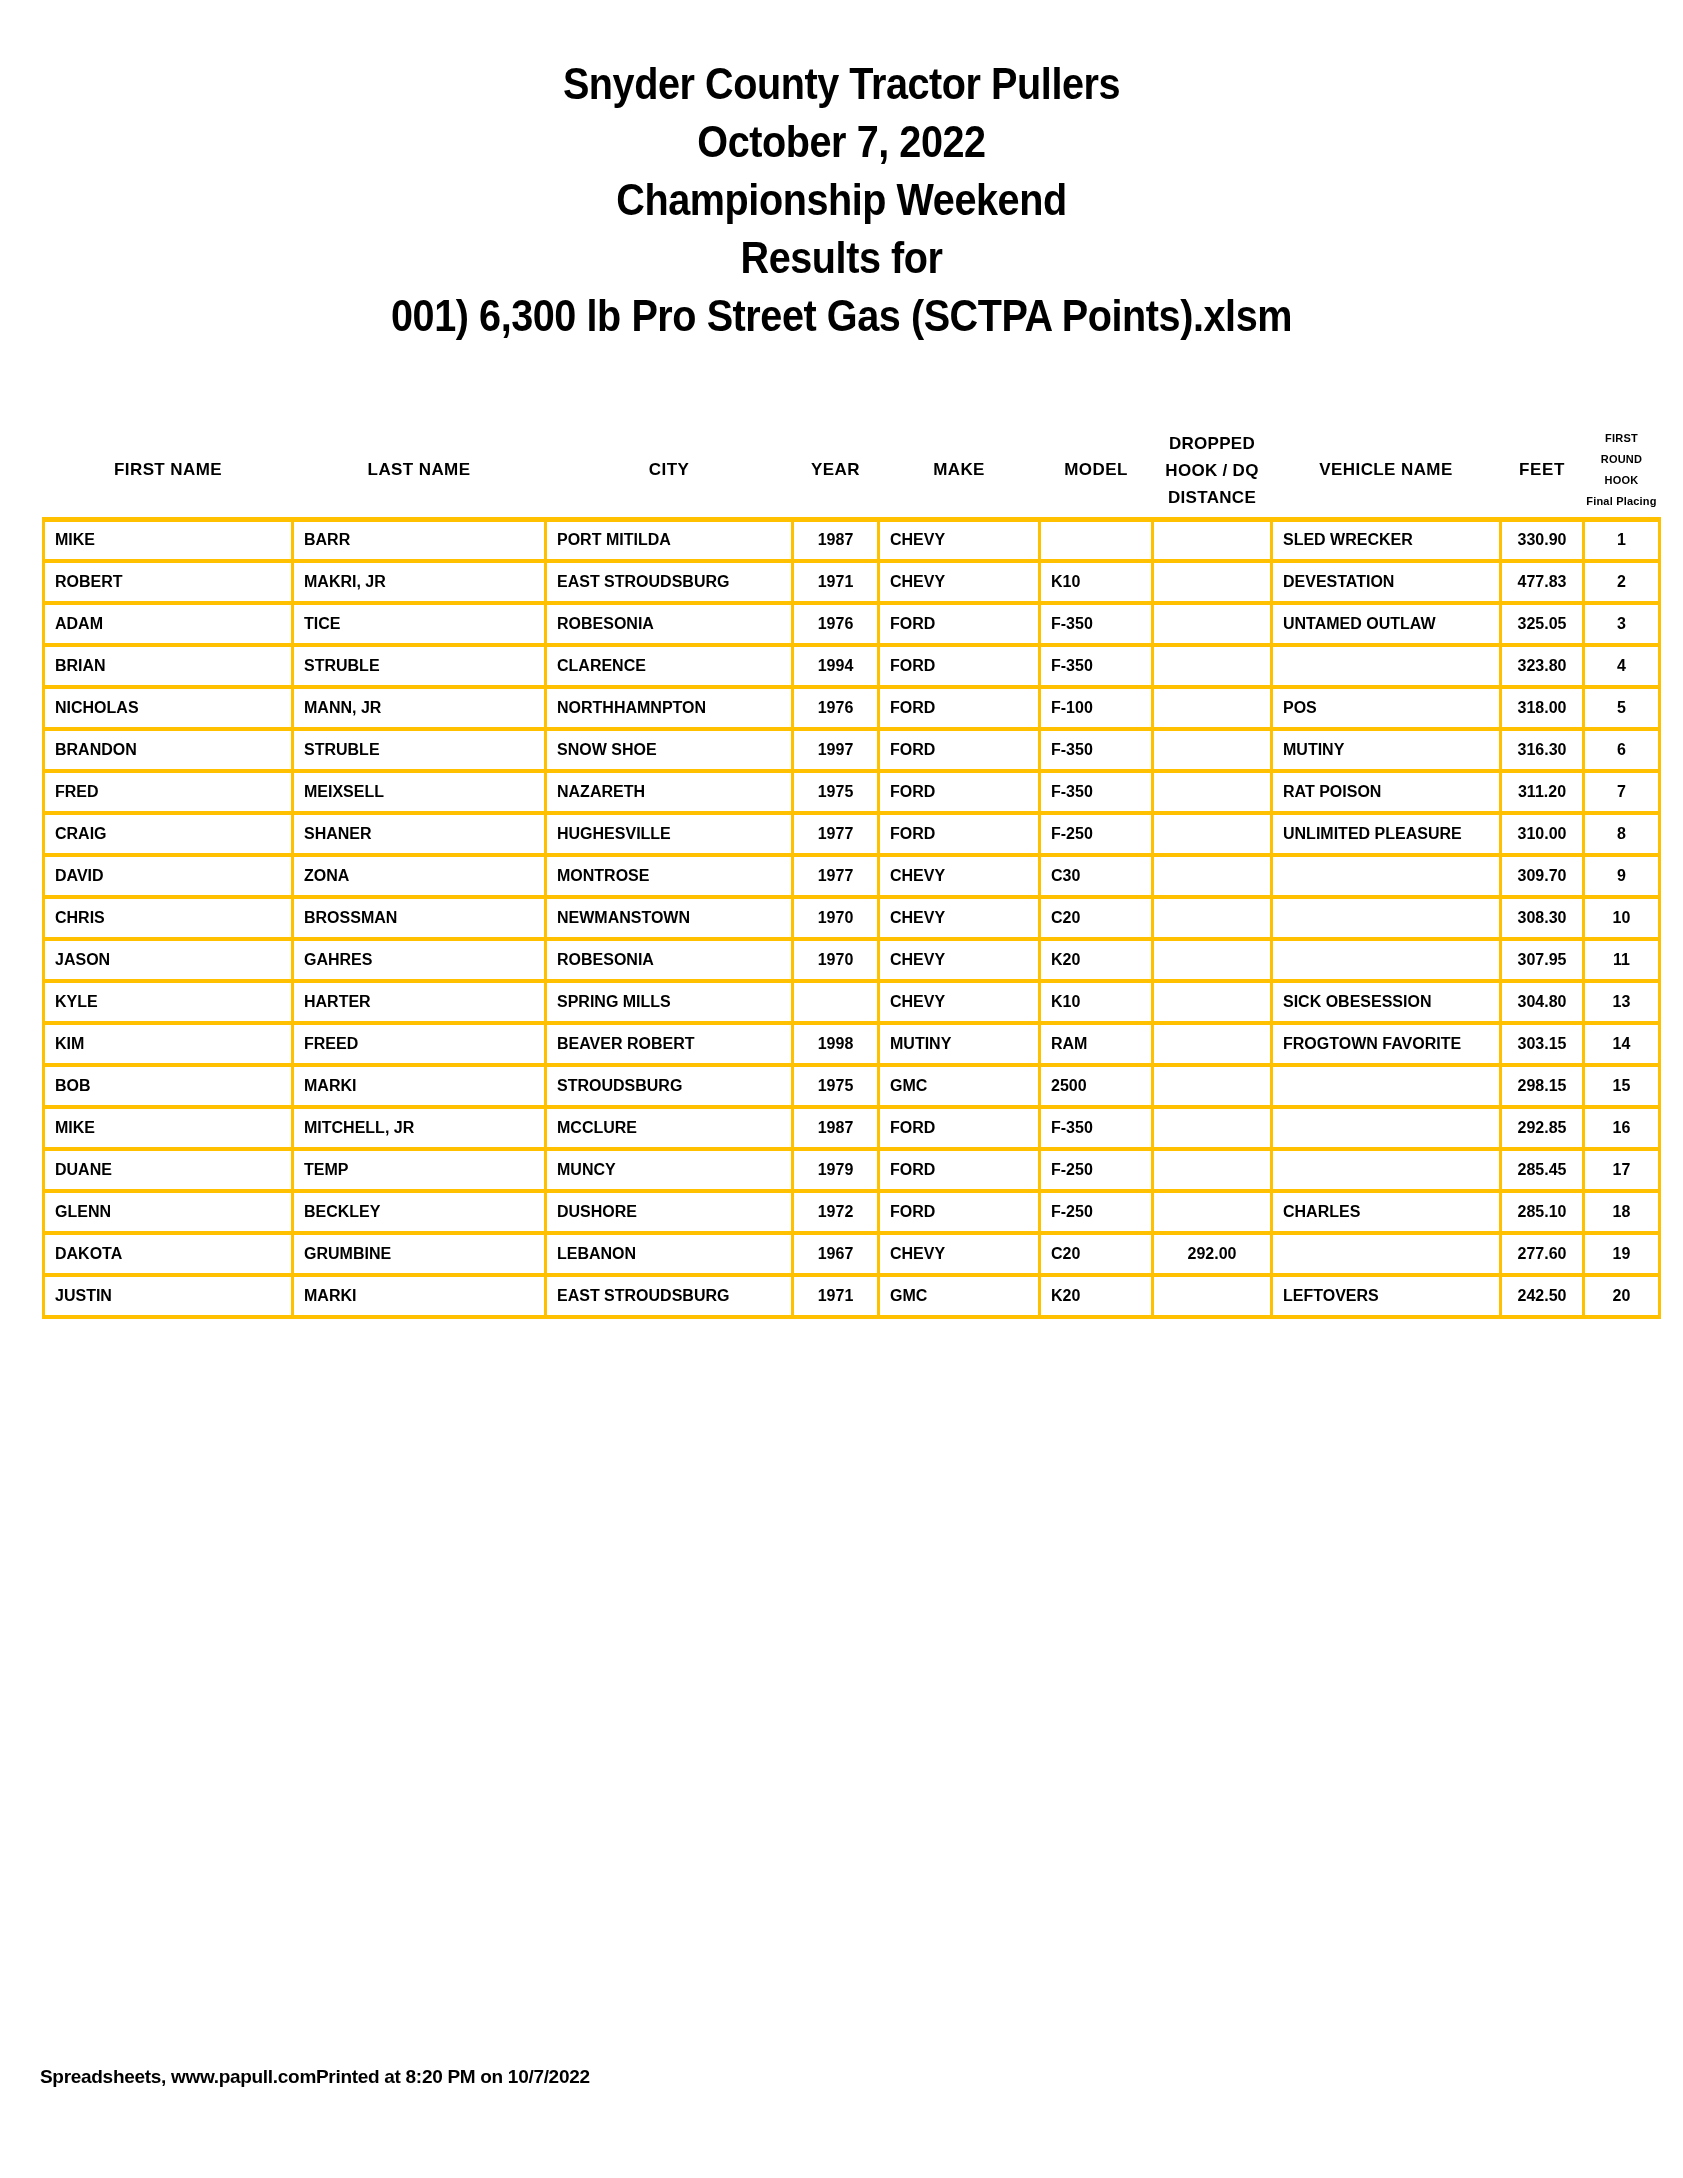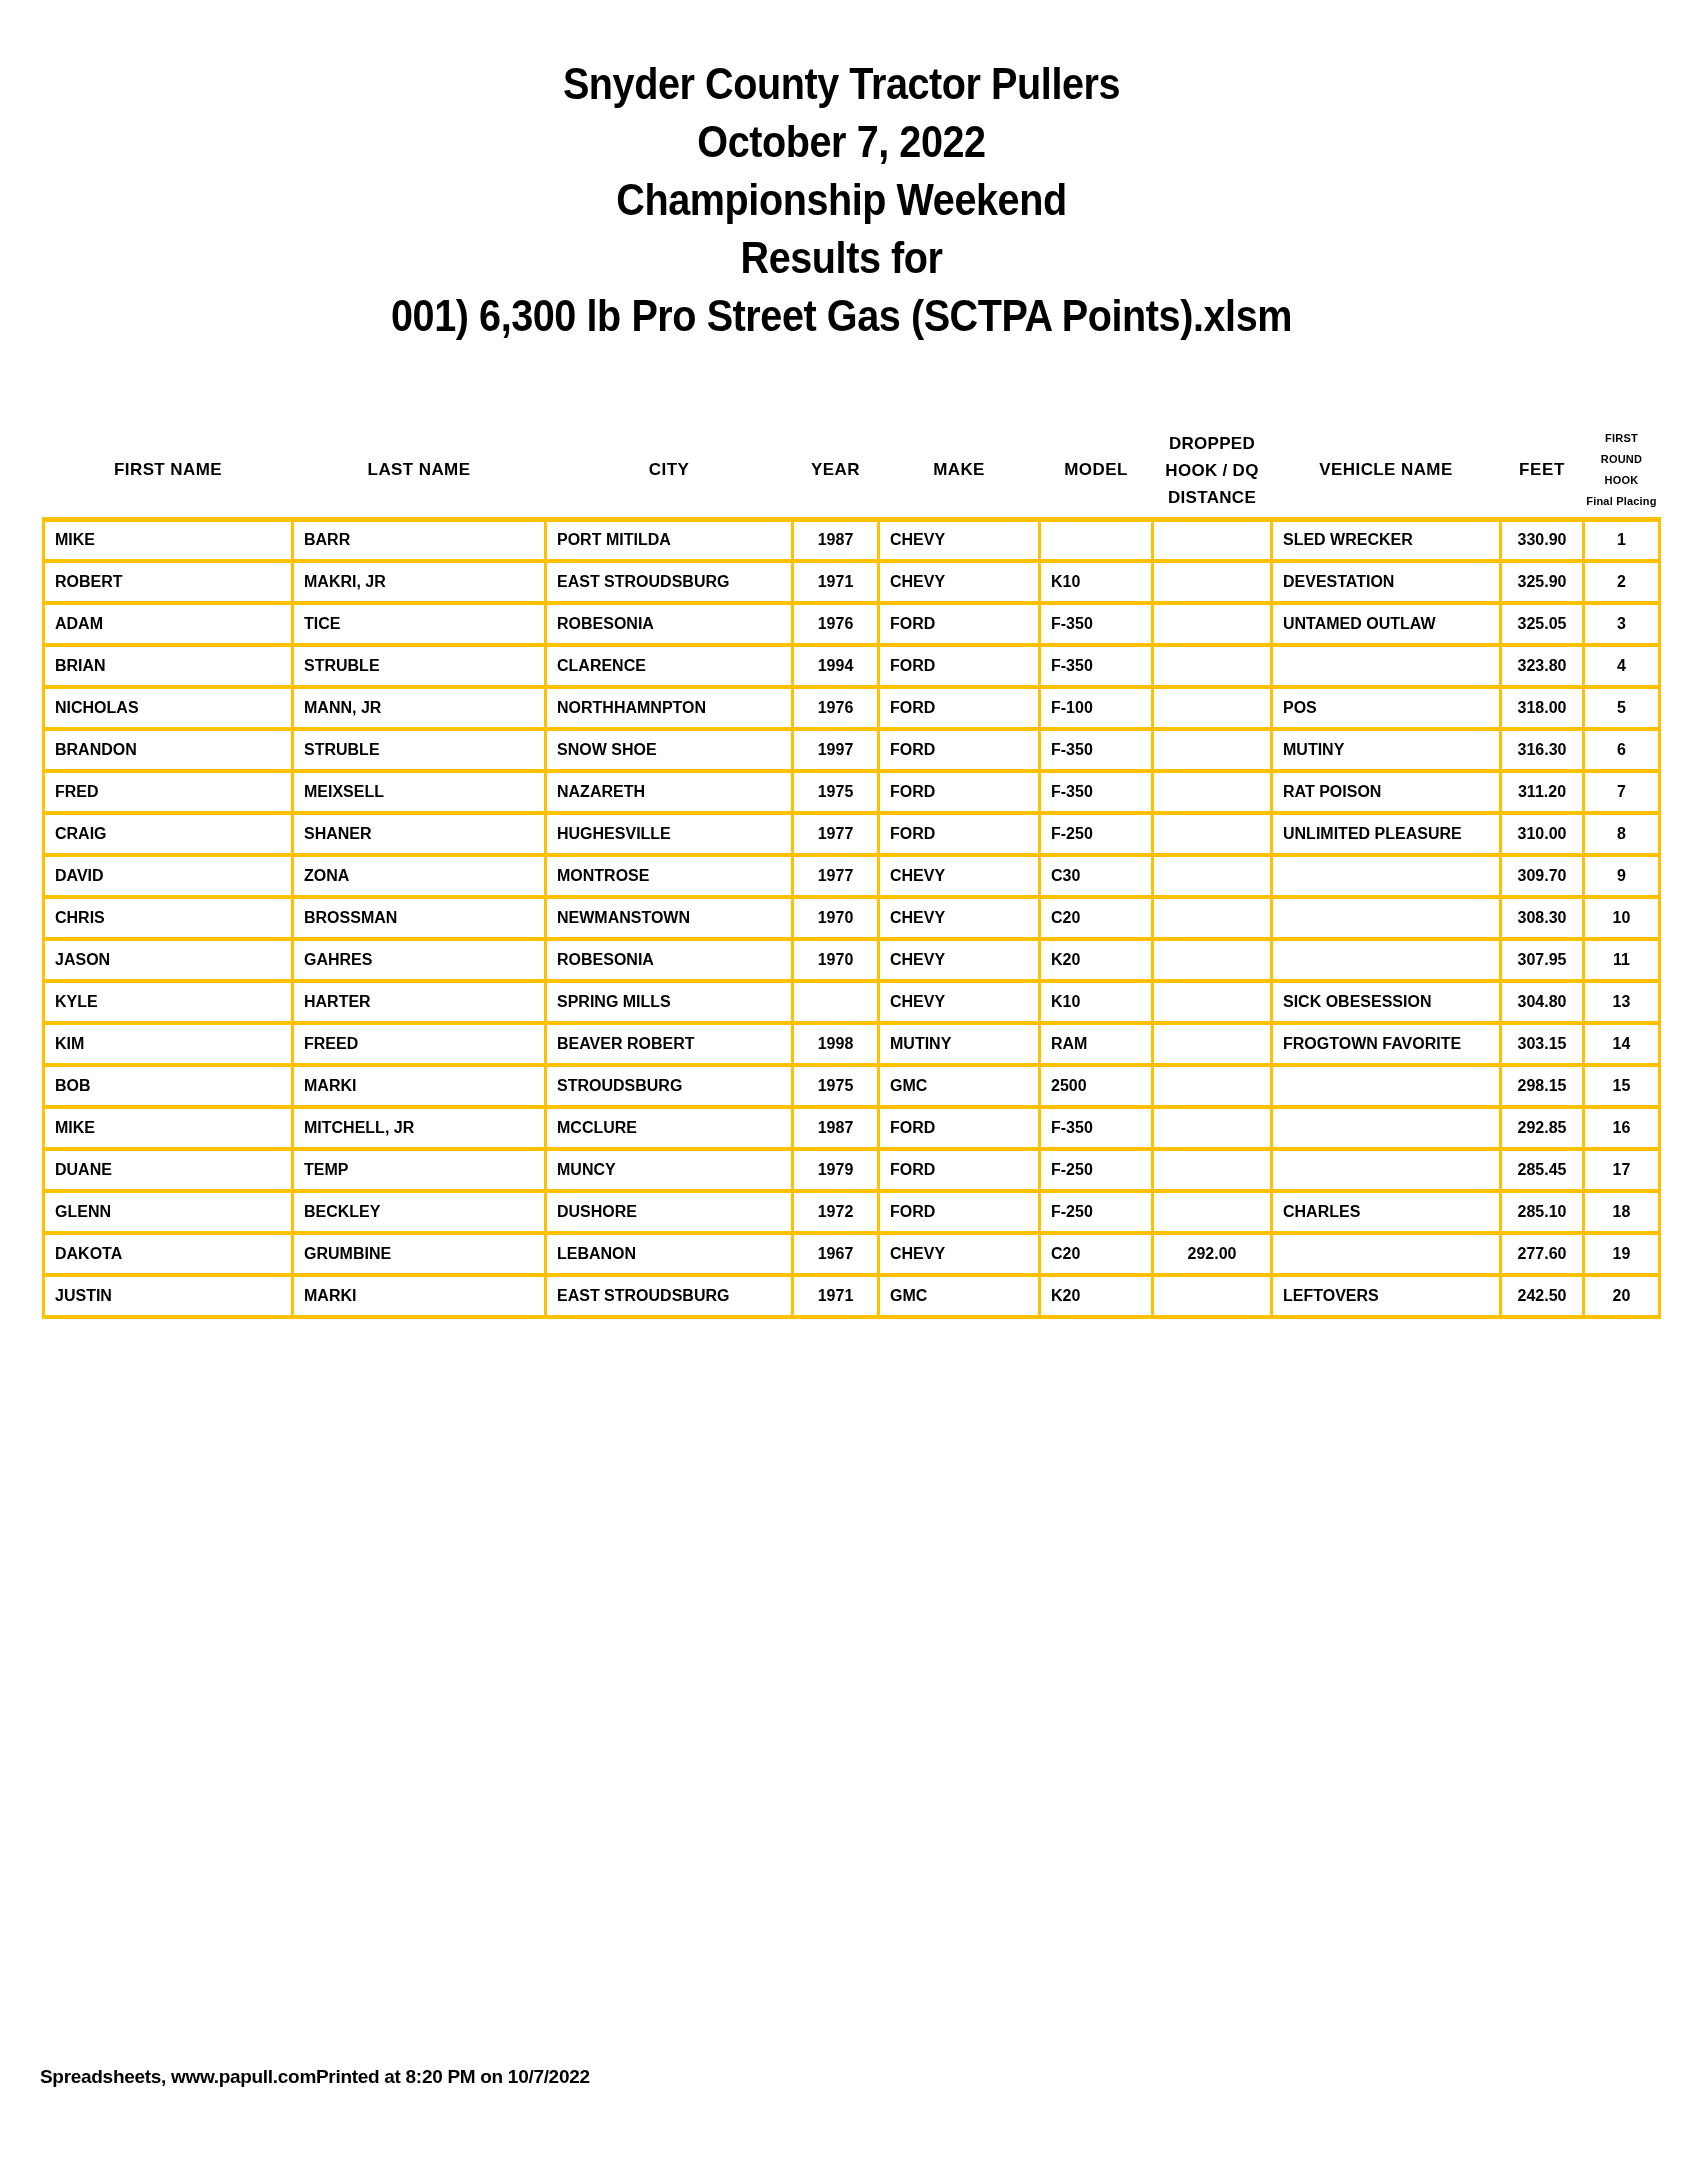--- a/index.html
+++ b/index.html
@@ -153,21 +153,21 @@
           </tr>
           <tr>
             <td class="al">ROBERT</td>
             <td class="al">MAKRI, JR</td>
             <td class="al">EAST STROUDSBURG</td>
             <td class="ac">1971</td>
             <td class="al">CHEVY</td>
             <td class="al">K10</td>
             <td class="ac"></td>
             <td class="al">DEVESTATION</td>
-            <td class="ac">325.90</td>
+            <td class="ac">477.83</td>
             <td class="ac">2</td>
           </tr>
           <tr>
             <td class="al">ADAM</td>
             <td class="al">TICE</td>
             <td class="al">ROBESONIA</td>
             <td class="ac">1976</td>
             <td class="al">FORD</td>
             <td class="al">F-350</td>
             <td class="ac"></td>

